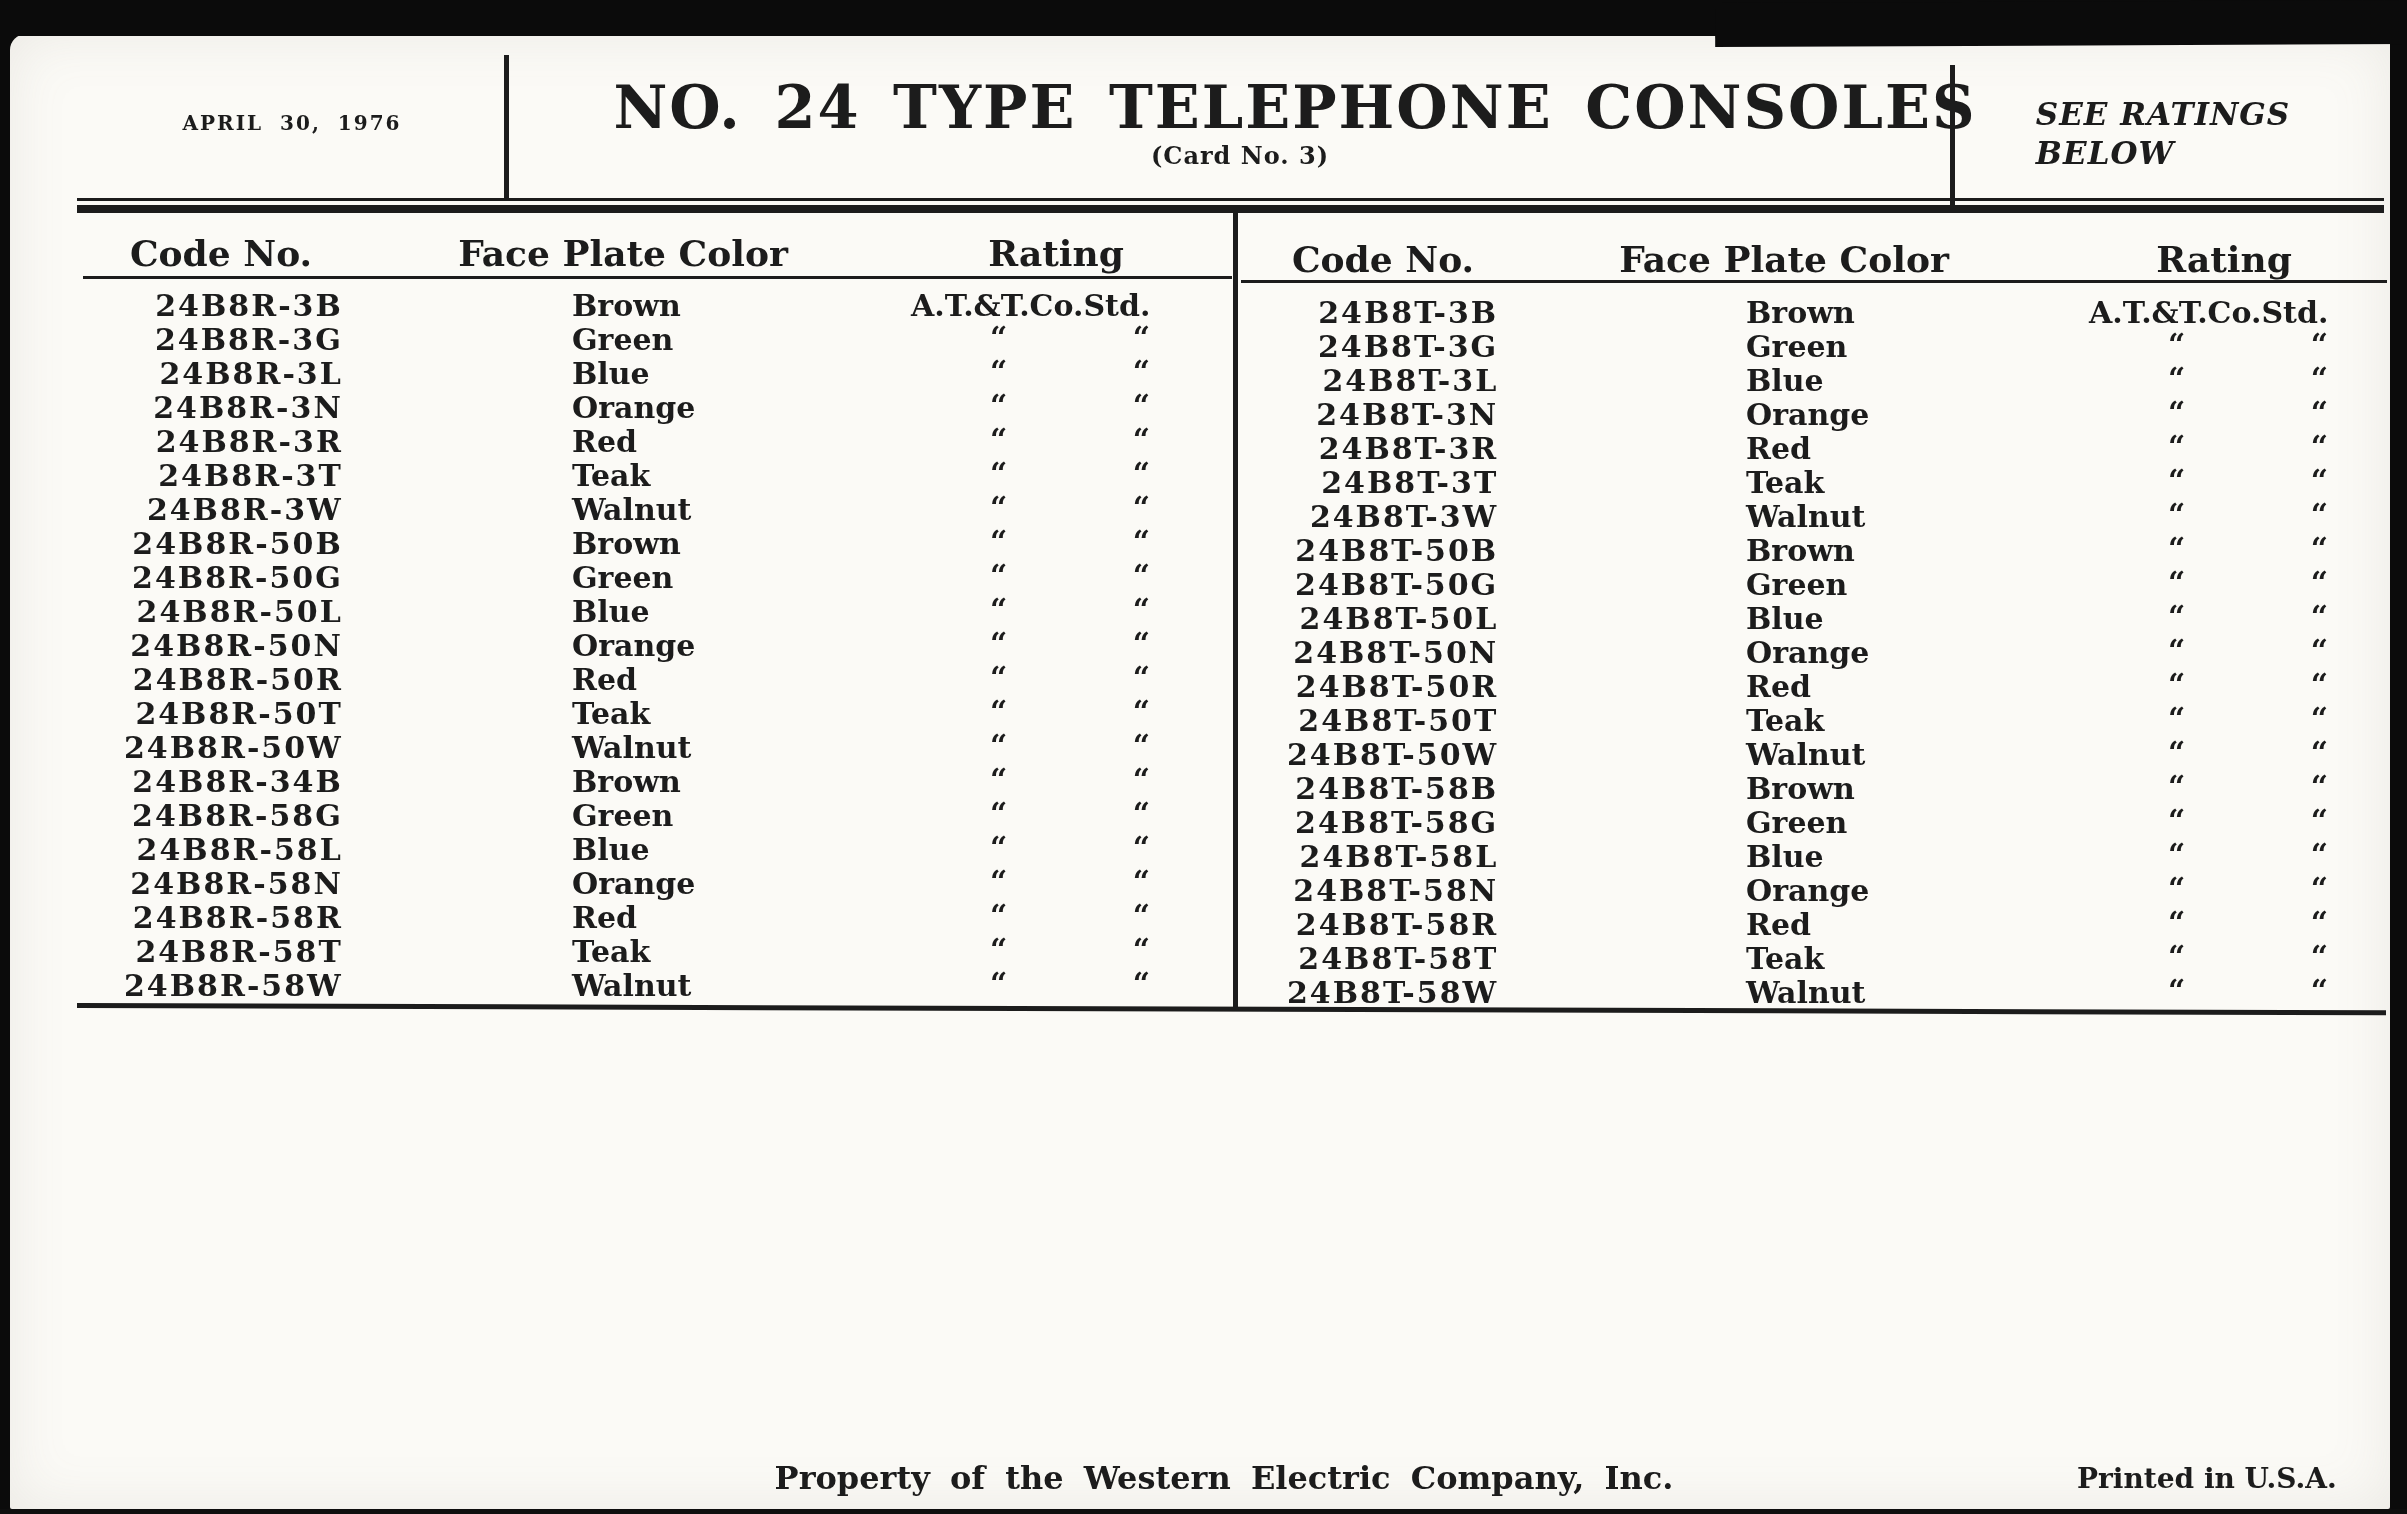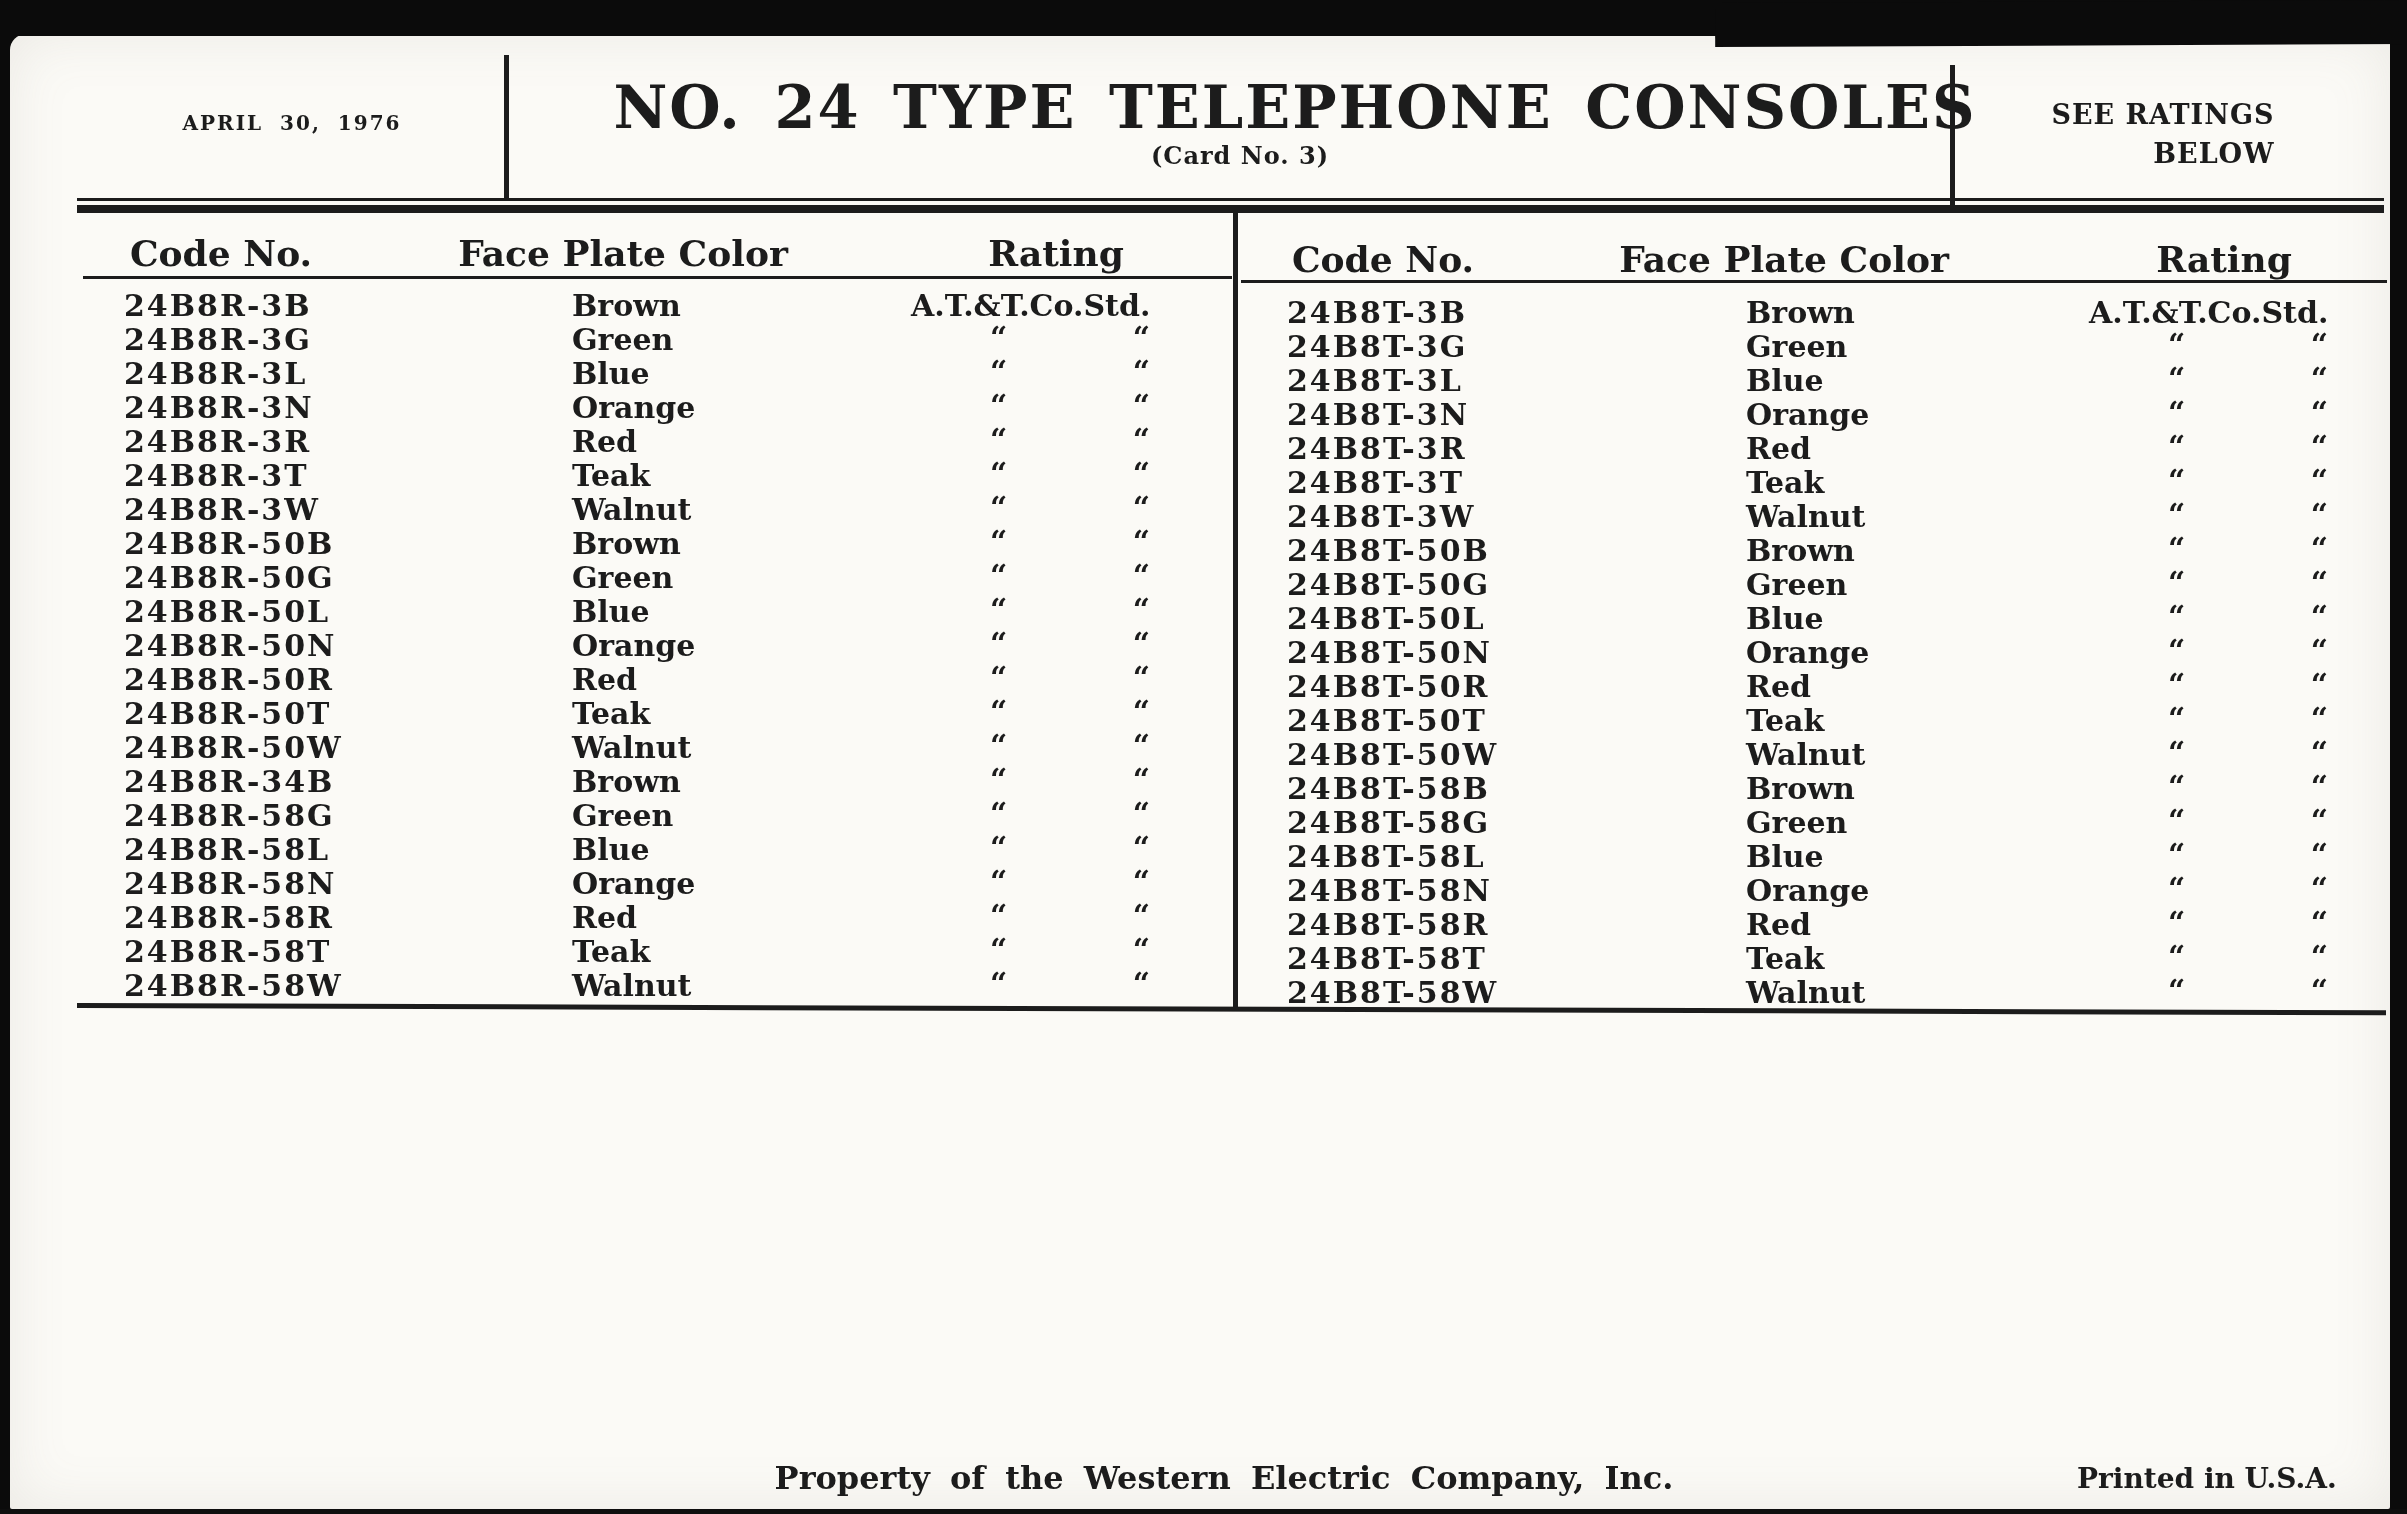--- a/index.html
+++ b/index.html
@@ -18,42 +18,42 @@
   }
   .frame-top{position:absolute;left:0;top:0;width:100%;height:36px;background:#0b0b0b;}
   .frame-top:after{content:"";position:absolute;right:0;top:0;width:693px;height:44px;background:#0b0b0b;transform:rotate(-.25deg);transform-origin:right top;}
   .frame-bottom{position:absolute;left:0;bottom:0;width:100%;height:6px;background:#0e0e0e;}
 
   
   .hdr-text{position:absolute;transform:translateX(-50%);white-space:nowrap;font-weight:700;}
   .date{left:292px;top:111px;font-size:20px;letter-spacing:2px;word-spacing:8px;}
   .title{left:1295px;top:73px;font-size:59px;letter-spacing:2px;word-spacing:10px;}
   .subtitle{left:1240px;top:141px;font-size:24px;letter-spacing:1px;}
-  .ratings-note{left:2163px;top:95px;font-size:27px;line-height:39px;text-align:right;letter-spacing:1px;}
+  .ratings-note{left:2163px;top:95px;font-size:31px;line-height:39px;text-align:left;letter-spacing:1px;font-style:italic;}
 
   .vline{position:absolute;width:5px;background:#1c1c1c;}
   .vline.hdr-left{left:504px;top:55px;height:145px;}
   .vline.hdr-right{left:1950px;top:65px;height:147px;}
   .vline.center{left:1233px;top:212px;height:796px;}
 
   .hline{position:absolute;background:#1c1c1c;}
   .rule-thin-top{left:77px;top:198px;width:2307px;height:3px;}
   .rule-thick{left:77px;top:205px;width:2307px;height:8px;}
   .rule-under-left{left:83px;top:276px;width:1149px;height:3px;}
   .rule-under-right{left:1241px;top:280px;width:1146px;height:3px;}
   .rule-bottom{left:77px;top:1003px;width:2309px;height:5px;transform:rotate(.18deg);transform-origin:left center;}
 
   
   .colhead{position:absolute;transform:translateX(-50%);font-size:36px;font-weight:700;white-space:nowrap;}
   .ch-l{top:232px;}
   .ch-r{top:238px;}
 
   
   .tcol{position:absolute;font-size:30px;font-weight:700;line-height:34px;white-space:nowrap;}
-  .tcol.codes{letter-spacing:2px;}
+  .tcol.codes{letter-spacing:2px;text-align:right;}
   .codes-left{left:124px;top:289px;}
   .colors-left{left:572px;top:289px;}
   .ratings-left{left:911px;top:289px;width:269px;}
   .codes-right{left:1287px;top:296px;}
   .colors-right{left:1746px;top:296px;}
   .ratings-right{left:2089px;top:296px;width:269px;}
   .rating-row{height:34px;}
   .rating-row.full{font-size:30px;letter-spacing:0px;}
   .rating-row.ditto{display:flex;justify-content:space-between;padding:0 30px 0 79px;}
   .rating-row.ditto span{display:inline-block;line-height:30px;}

